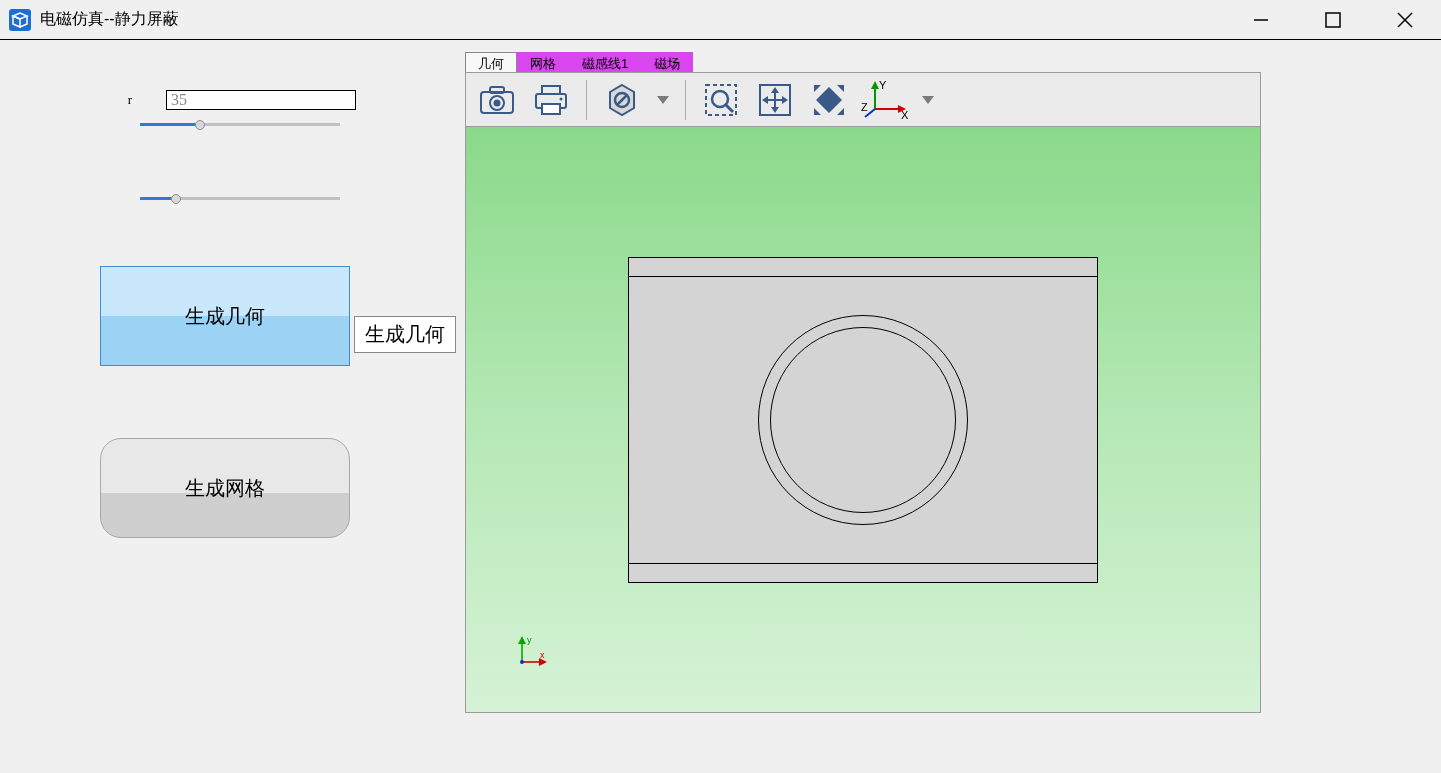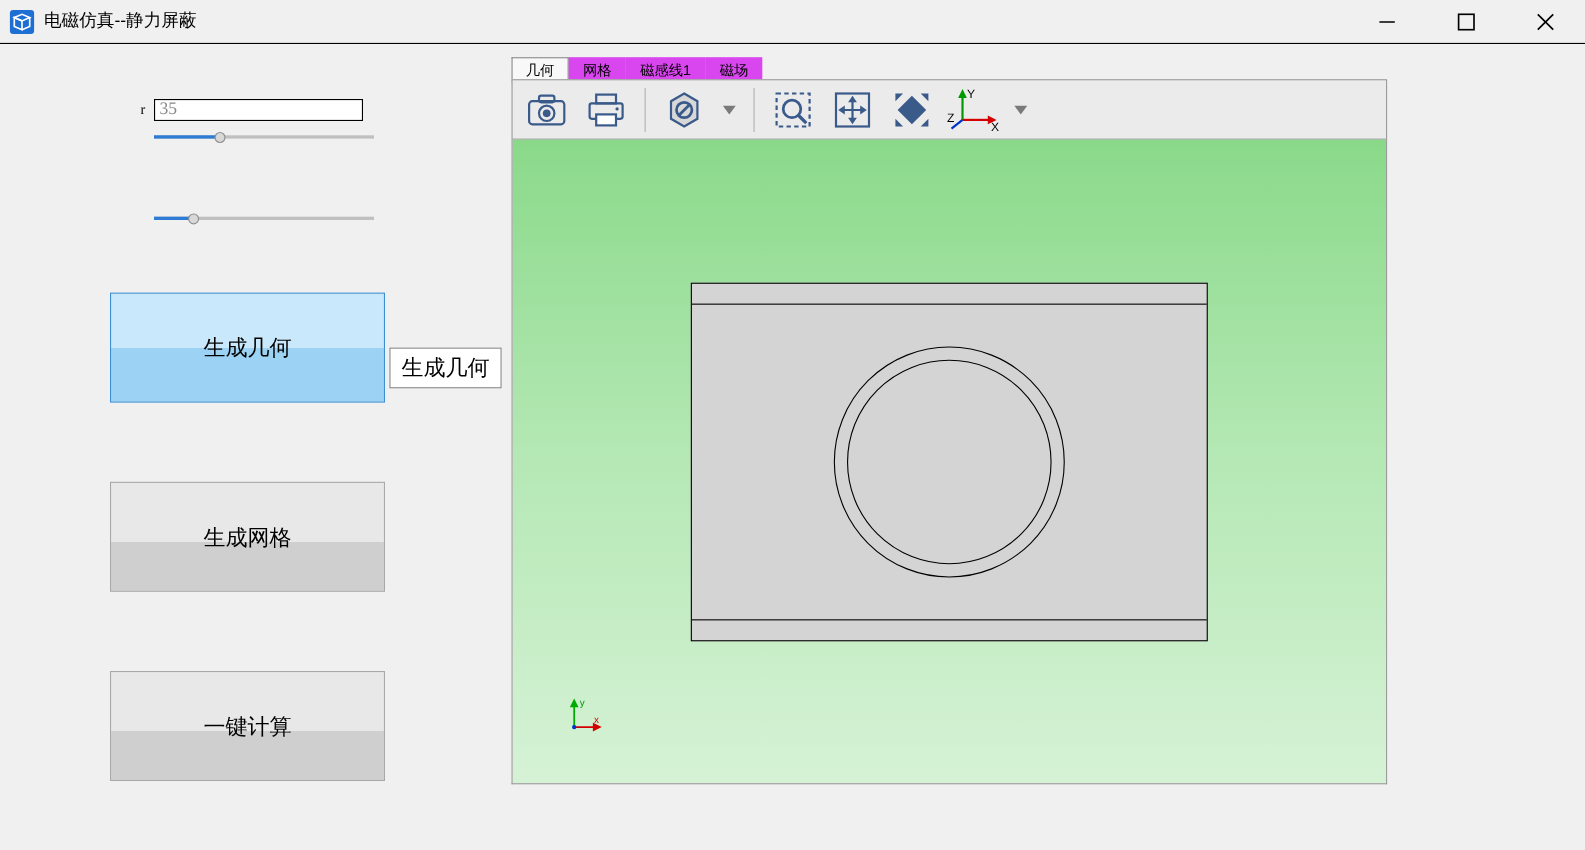--- a/index.html
+++ b/index.html
@@ -62,20 +62,21 @@
       padding-right: 8px;
     }
     .param-input {
       width: 190px;
       height: 20px;
       border: 1px solid #000;
       font-family: "Times New Roman", serif;
       font-size: 16px;
       padding: 0 4px;
       color: #888;
+      margin-left: 26px;
     }
     .slider-wrap {
       margin-left: 40px;
       width: 200px;
       position: relative;
       height: 14px;
       margin-bottom: 60px;
     }
     .slider-track {
       position: absolute;
@@ -113,20 +114,21 @@
       margin-bottom: 72px;
       cursor: pointer;
       position: relative;
     }
     .big-btn.active {
       background: linear-gradient(#cae8fb 0%, #cae8fb 50%, #9cd2f3 50%, #9cd2f3 100%);
       border-color: #3d8fd2;
     }
     .big-btn.normal {
       background: linear-gradient(#e8e8e8 0%, #e8e8e8 55%, #cfcfcf 55%, #cfcfcf 100%);
+      border-radius: 21px;
     }
     .tooltip {
       position: absolute;
       left: 354px;
       top: 276px;
       background: #fff;
       border: 1px solid #888;
       padding: 4px 10px;
       font-size: 20px;
       font-family: "SimSun", serif;
@@ -294,21 +296,20 @@
     </div>
 
     <div class="slider-wrap">
       <div class="slider-track"></div>
       <div class="slider-fill" style="width:18%"></div>
       <div class="slider-thumb" style="left:18%"></div>
     </div>
 
     <div class="big-btn active">生成几何</div>
     <div class="big-btn normal">生成网格</div>
-    <div class="big-btn normal">一键计算</div>
 
     <div class="tooltip">生成几何</div>
   </div>
 
   <div class="viewer">
     <div class="tabbar">
       <div class="tab active">几何</div>
       <div class="tab">网格</div>
       <div class="tab">磁感线1</div>
       <div class="tab">磁场</div>

